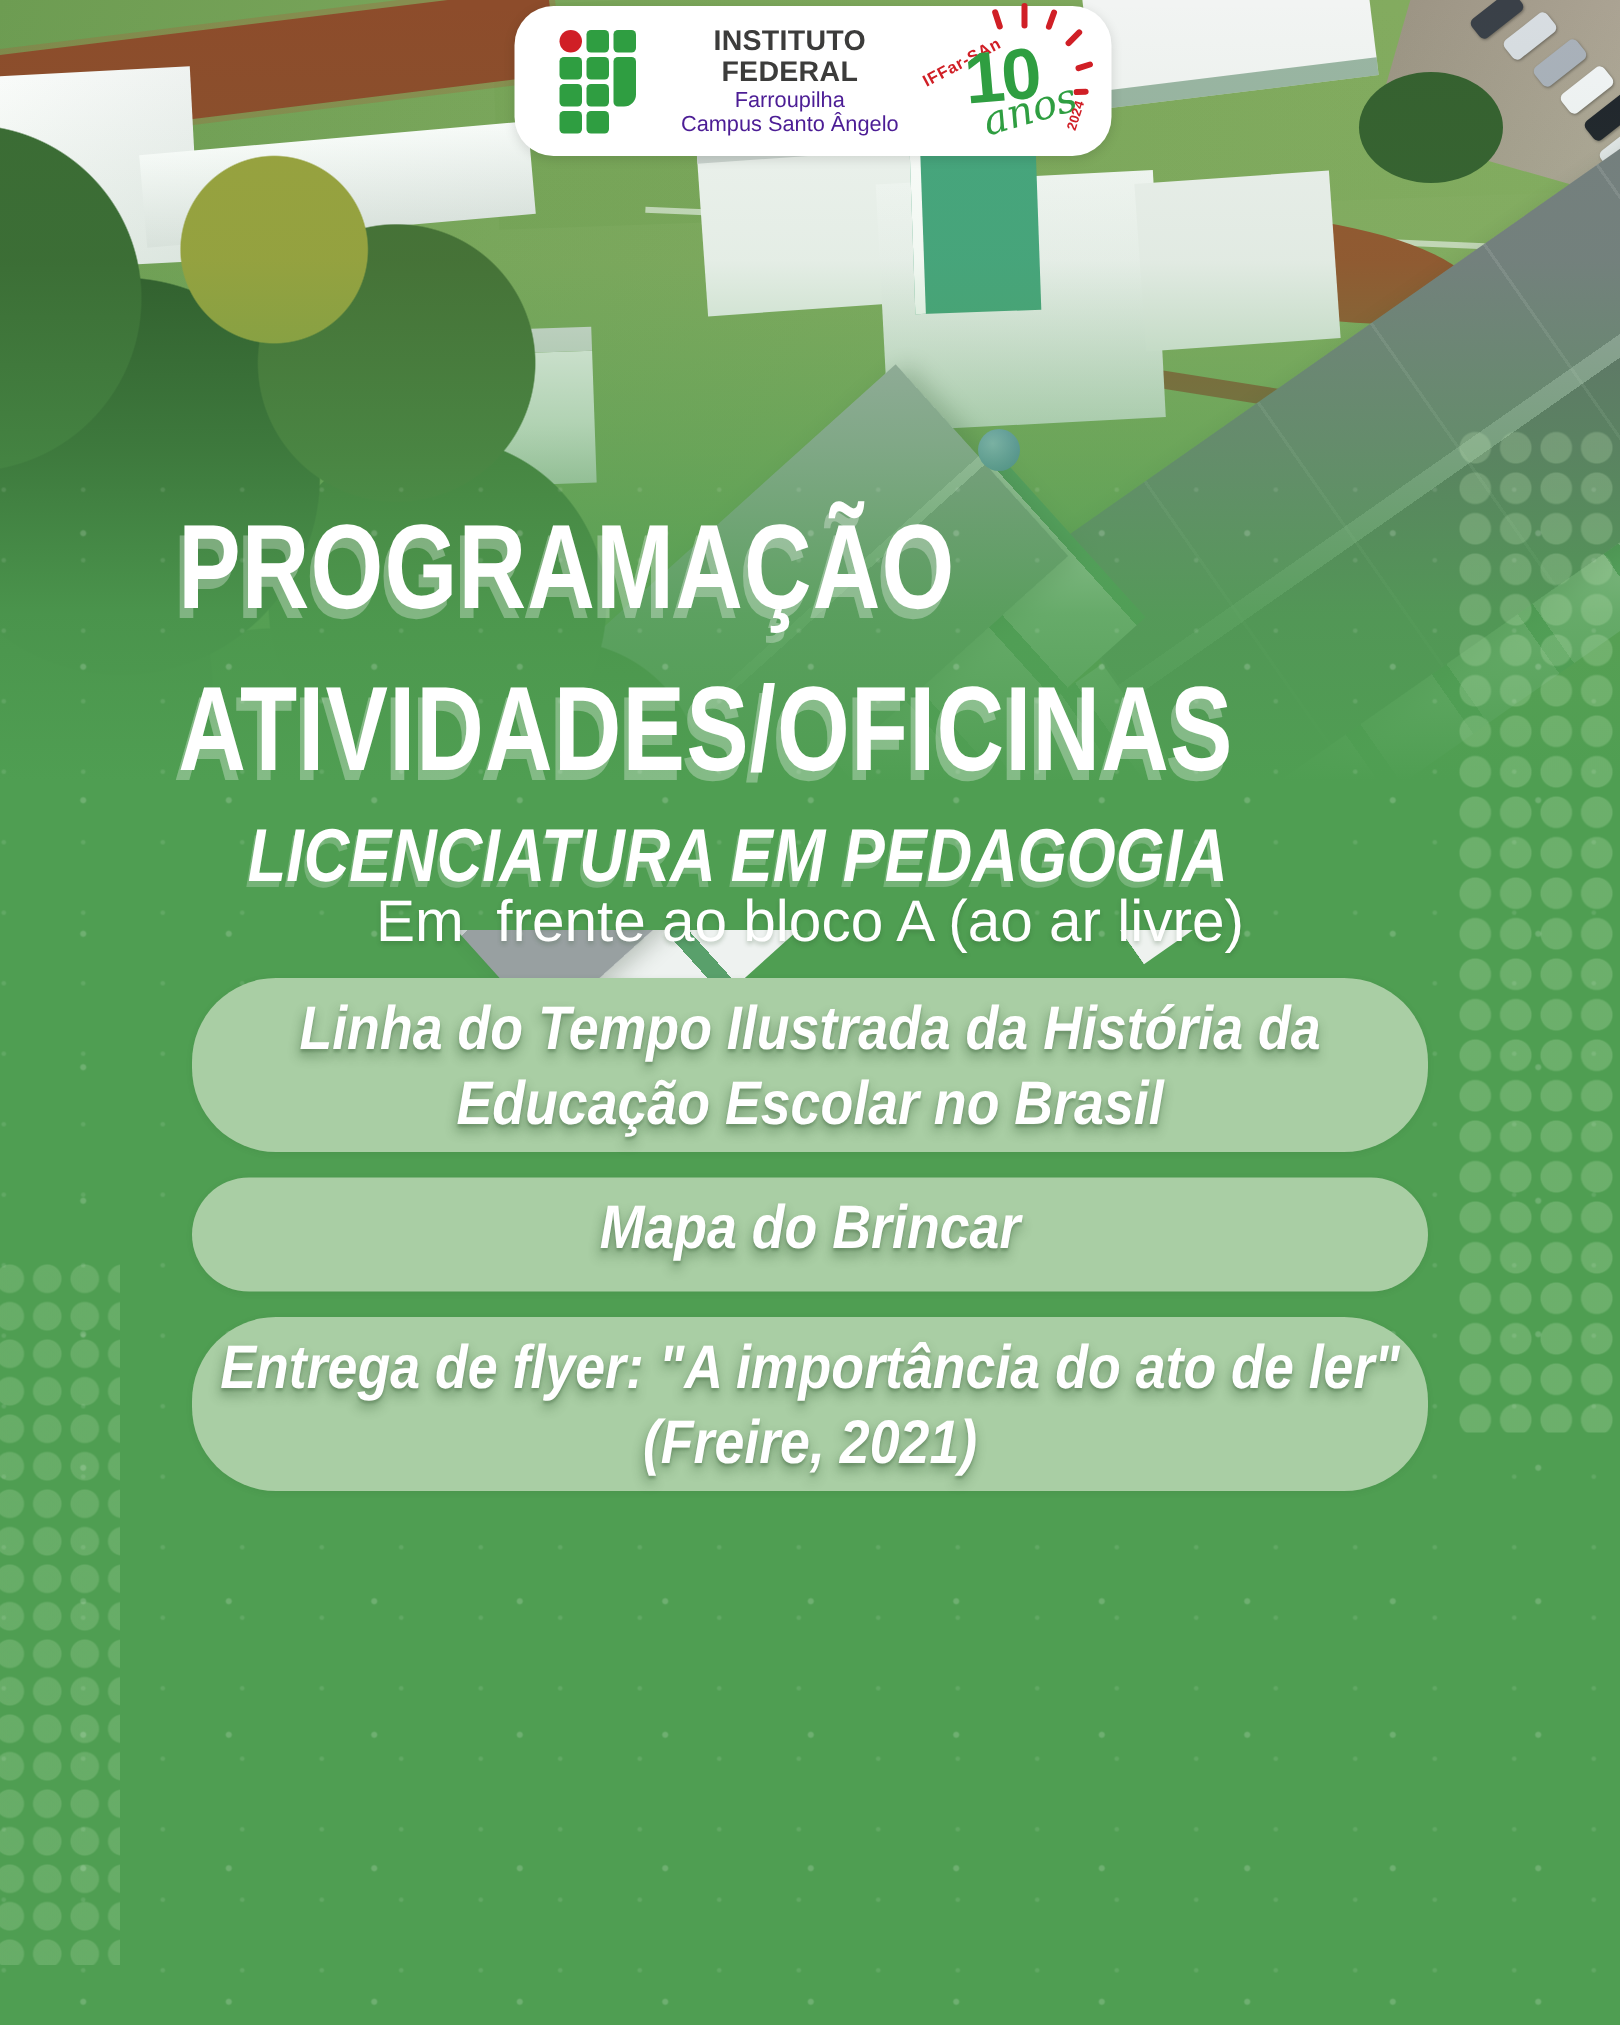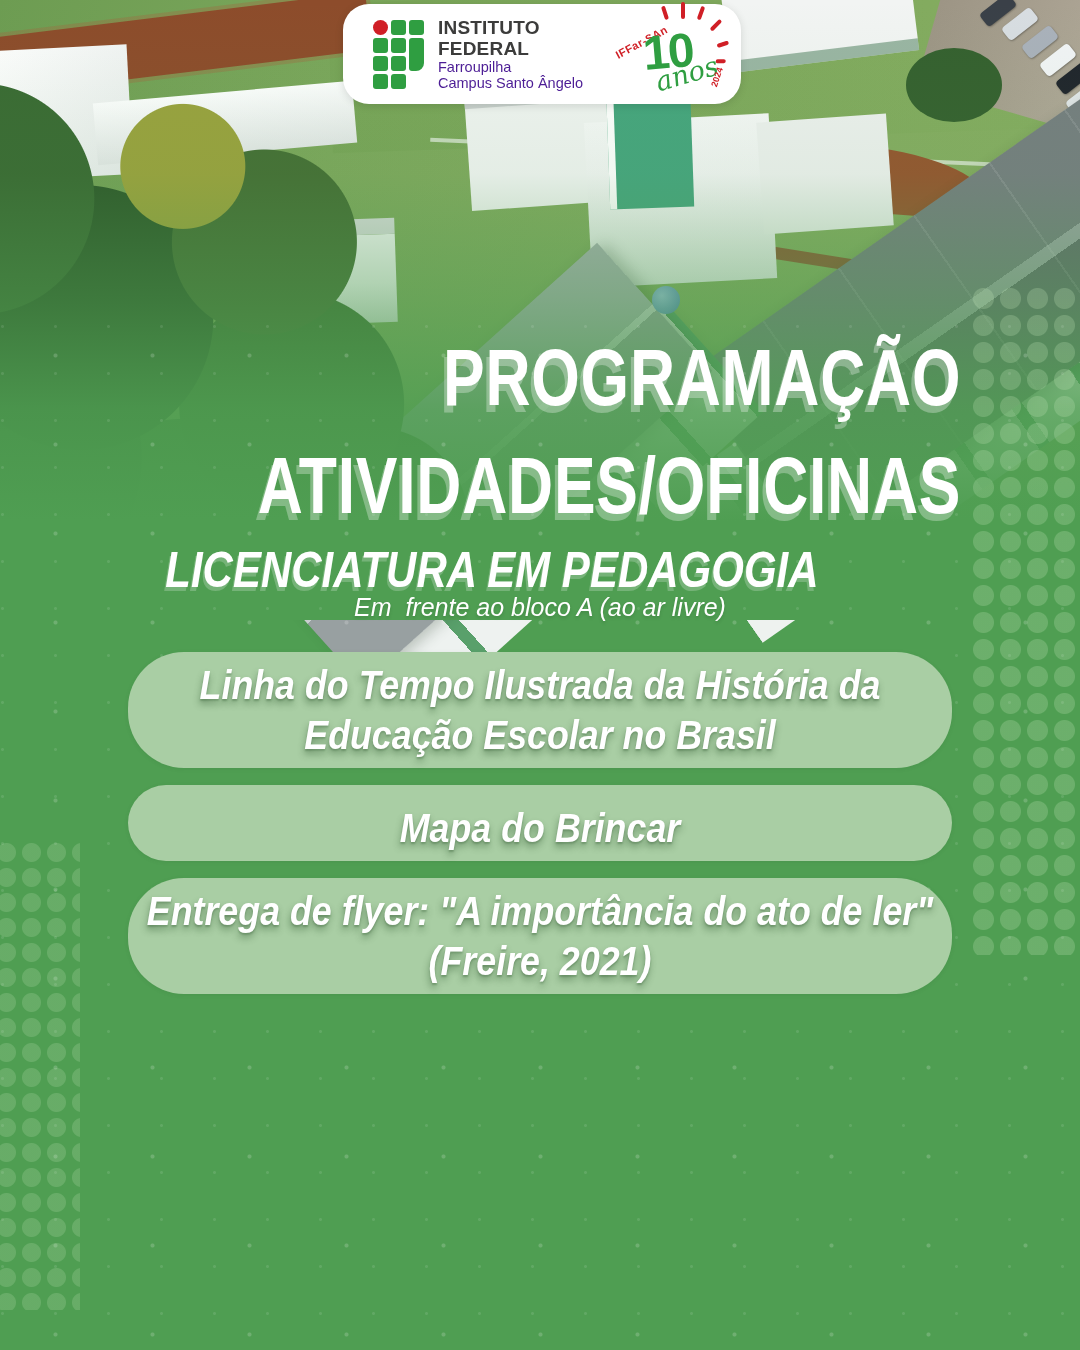--- a/index.html
+++ b/index.html
@@ -117,21 +117,21 @@
   .banner { position:absolute; left:343px; top:4px; width:398px; height:100px;
     background:#ffffff; border-radius:26px; z-index:50;
     display:flex; align-items:center; padding:0 14px 0 30px;
     box-shadow:0 2px 8px rgba(0,0,0,.12); }
   .if-logo { display:grid; grid-template-columns:repeat(3,15px); grid-auto-rows:15px;
     gap:3px; margin-right:14px; flex:0 0 auto; }
   .if-cell { width:15px; height:15px; background:#2f9e41; border-radius:3px; }
   .if-cell.dot { background:#d01f26; border-radius:50%; }
   .if-cell.tall { grid-row:span 2; height:33px; border-radius:3px 3px 8px 3px; }
   .if-cell.empty { background:transparent; }
-  .inst-text { line-height:1.12; }
+  .inst-text { line-height:1.12;text-align:center; }
   .inst-name { font-size:19px; font-weight:bold; color:#3c3c3b; letter-spacing:.2px; }
   .inst-sub  { font-size:14.5px; color:#4c1d95; }
 
   .anniv { position:relative; width:112px; height:96px; margin-left:auto; flex:0 0 auto; }
   .anniv span { position:absolute; display:block; }
   .anniv .arc  { left:-2px; top:30px; color:#d01f26; font-size:11px; font-weight:bold;
     transform:rotate(-28deg); letter-spacing:.5px; white-space:nowrap; }
   .anniv .ten  { left:28px; top:18px; color:#2f9e41; font-size:48px; font-weight:bold;
     transform:rotate(-5deg); letter-spacing:-2px; }
   .anniv .word { left:40px; top:52px; color:#2f9e41; font-size:27px;
@@ -142,39 +142,39 @@
   .ray { position:absolute; width:3.5px; height:14px; background:#d01f26; border-radius:2px; }
   .ray.r1{left:48px; top:0;    transform:rotate(-18deg);}
   .ray.r2{left:66px; top:-4px; transform:rotate(0deg); height:17px;}
   .ray.r3{left:84px; top:0;    transform:rotate(20deg);}
   .ray.r4{left:99px; top:12px; transform:rotate(45deg);}
   .ray.r5{left:106px;top:32px; transform:rotate(72deg); height:12px;}
   .ray.r6{left:104px;top:50px; transform:rotate(88deg); height:10px;}
 
   
   .content { position:absolute; left:0; top:0; width:1080px; z-index:40; color:#fff; }
-  .title { position:absolute; top:338px; width:1080px; text-align:right;
+  .title { position:absolute; top:338px; width:1080px; text-align:left;
     font-weight:bold; font-size:80px; line-height:1; letter-spacing:1px;
     text-shadow:-4px 7px 0 rgba(255,255,255,.30); }
   .title .tline { display:block; transform:scaleX(.78); transform-origin:50% 50%; }
   .title .t2 { margin-top:28px; }
 
   .course { position:absolute; top:541px; width:983px; text-align:center;
     font-size:50px; font-weight:bold; font-style:italic;
     text-shadow:-2px 4px 0 rgba(255,255,255,.22); }
   .course .inner { display:inline-block; transform:scaleX(.84); }
 
   .location { position:absolute; top:593px; width:1080px; text-align:center;
-    font-size:25px; font-style:italic; white-space:pre-wrap;
+    font-size:39px; white-space:pre-wrap;
     text-shadow:0 2px 3px rgba(40,80,40,.25); }
 
   .pills { position:absolute; top:652px; left:128px; width:824px;
     display:flex; flex-direction:column; gap:17px; }
   .pill { background:#a9cea4; border-radius:56px; min-height:76px;
-    display:flex; align-items:flex-end; justify-content:center;
+    display:flex; align-items:flex-start; justify-content:center;
     padding:8px 0; box-shadow:0 1px 4px rgba(40,80,40,.10); }
   .pill-text { display:block; width:944px; flex:0 0 auto;
     transform:scaleX(.873); transform-origin:50% 50%;
     text-align:center; color:#fff; font-size:41px; font-weight:bold; font-style:italic;
     line-height:1.22; letter-spacing:0;
     text-shadow:-1px 5px 8px rgba(45,85,45,.45), 0 2px 2px rgba(45,85,45,.30); }
 </style>
 </head>
 <body>
 

